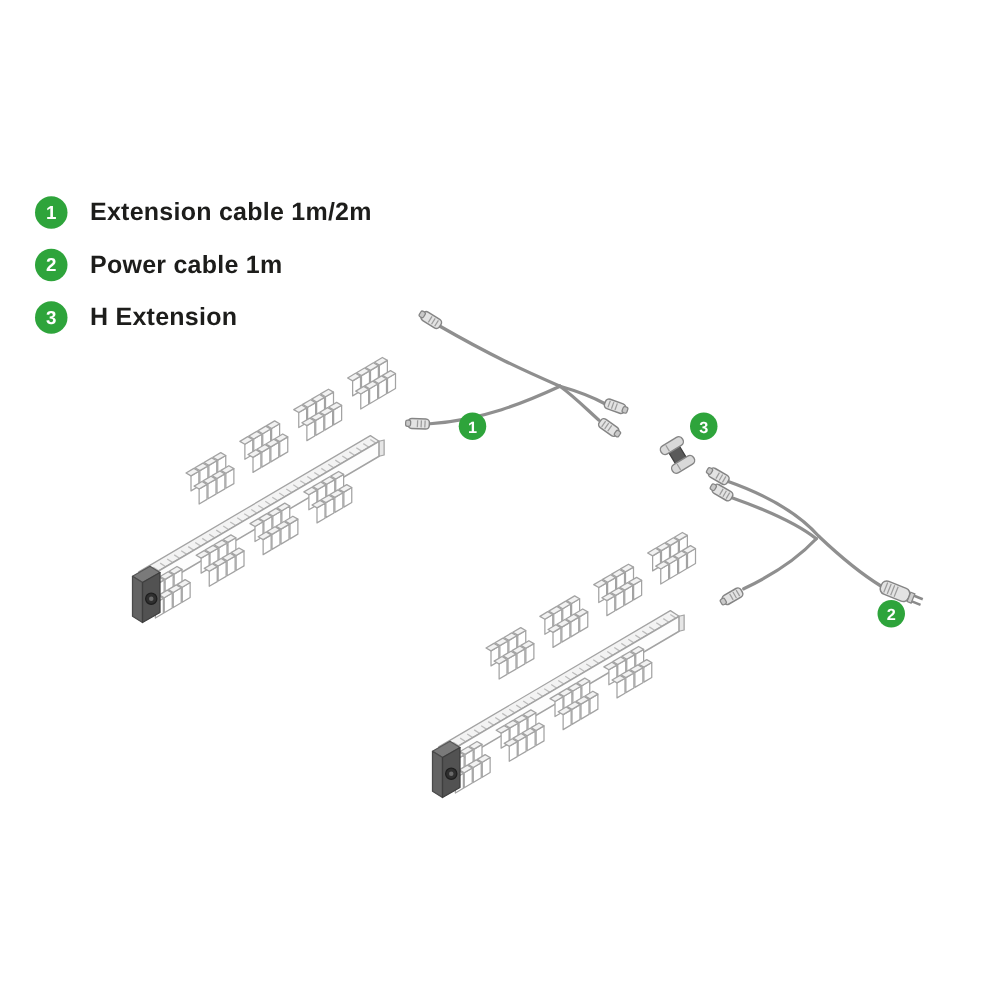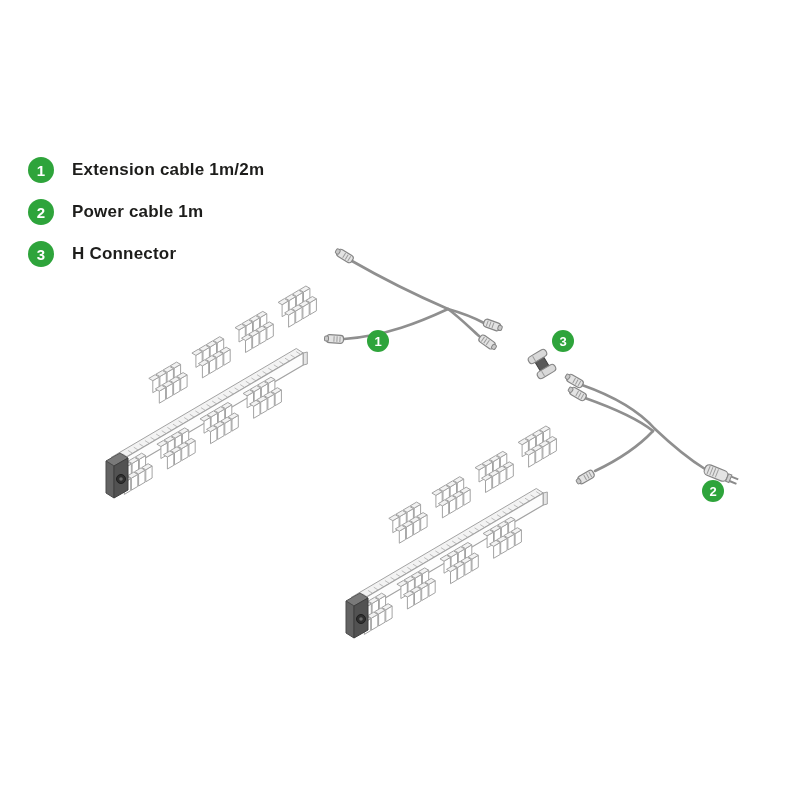--- a/index.html
+++ b/index.html
@@ -7,41 +7,41 @@
     position:relative;width:800px;height:800px;background:#ffffff;overflow:hidden;
     font-family:"Liberation Sans",sans-serif;
   }
   .legend{position:absolute;left:28px;top:157px;display:flex;flex-direction:column;gap:16px;}
   .legend-row{display:flex;align-items:center;gap:18px;}
   .badge{
     background:var(--green,#2ea43b);color:#ffffff;border-radius:50%;
     display:flex;align-items:center;justify-content:center;font-weight:700;
   }
   .legend-badge{width:26px;height:26px;font-size:15px;flex:0 0 26px;}
-  .legend-label{font-size:17px;font-weight:700;color:#1d1d1b;letter-spacing:.2px;}
+  .legend-label{font-size:20px;font-weight:700;color:#1d1d1b;letter-spacing:.2px;}
   .callout{position:absolute;width:22px;height:22px;font-size:13px;}
   #diagram{position:absolute;left:0;top:0;}
 </style>
 </head>
 <body>
 
 <div class="canvas">
 
   <div class="legend">
     <div class="legend-row">
       <span class="badge legend-badge">1</span>
       <span class="legend-label">Extension cable 1m/2m</span>
     </div>
     <div class="legend-row">
       <span class="badge legend-badge">2</span>
       <span class="legend-label">Power cable 1m</span>
     </div>
     <div class="legend-row">
       <span class="badge legend-badge">3</span>
-      <span class="legend-label">H Connector</span>
+      <span class="legend-label">H Extension</span>
     </div>
   </div>
 
   <svg id="diagram" width="800" height="800" viewBox="0 0 800 800">
       <g>
         <polygon points="152.8,392.7 159.1,389.0 159.1,377.0 152.8,380.7" fill="#ffffff" stroke="#a3a3a3" stroke-width="1" stroke-linejoin="round"></polygon>
         <polygon points="152.8,380.7 159.1,377.0 155.1,374.7 148.8,378.4" fill="#f2f2f2" stroke="#a3a3a3" stroke-width="1" stroke-linejoin="round"></polygon>
         <polygon points="159.9,388.5 166.3,384.8 166.3,372.8 159.9,376.5" fill="#ffffff" stroke="#a3a3a3" stroke-width="1" stroke-linejoin="round"></polygon>
         <polygon points="159.9,376.5 166.3,372.8 162.3,370.5 155.9,374.2" fill="#f2f2f2" stroke="#a3a3a3" stroke-width="1" stroke-linejoin="round"></polygon>
         <polygon points="167.1,384.3 173.4,380.6 173.4,368.6 167.1,372.3" fill="#ffffff" stroke="#a3a3a3" stroke-width="1" stroke-linejoin="round"></polygon>

